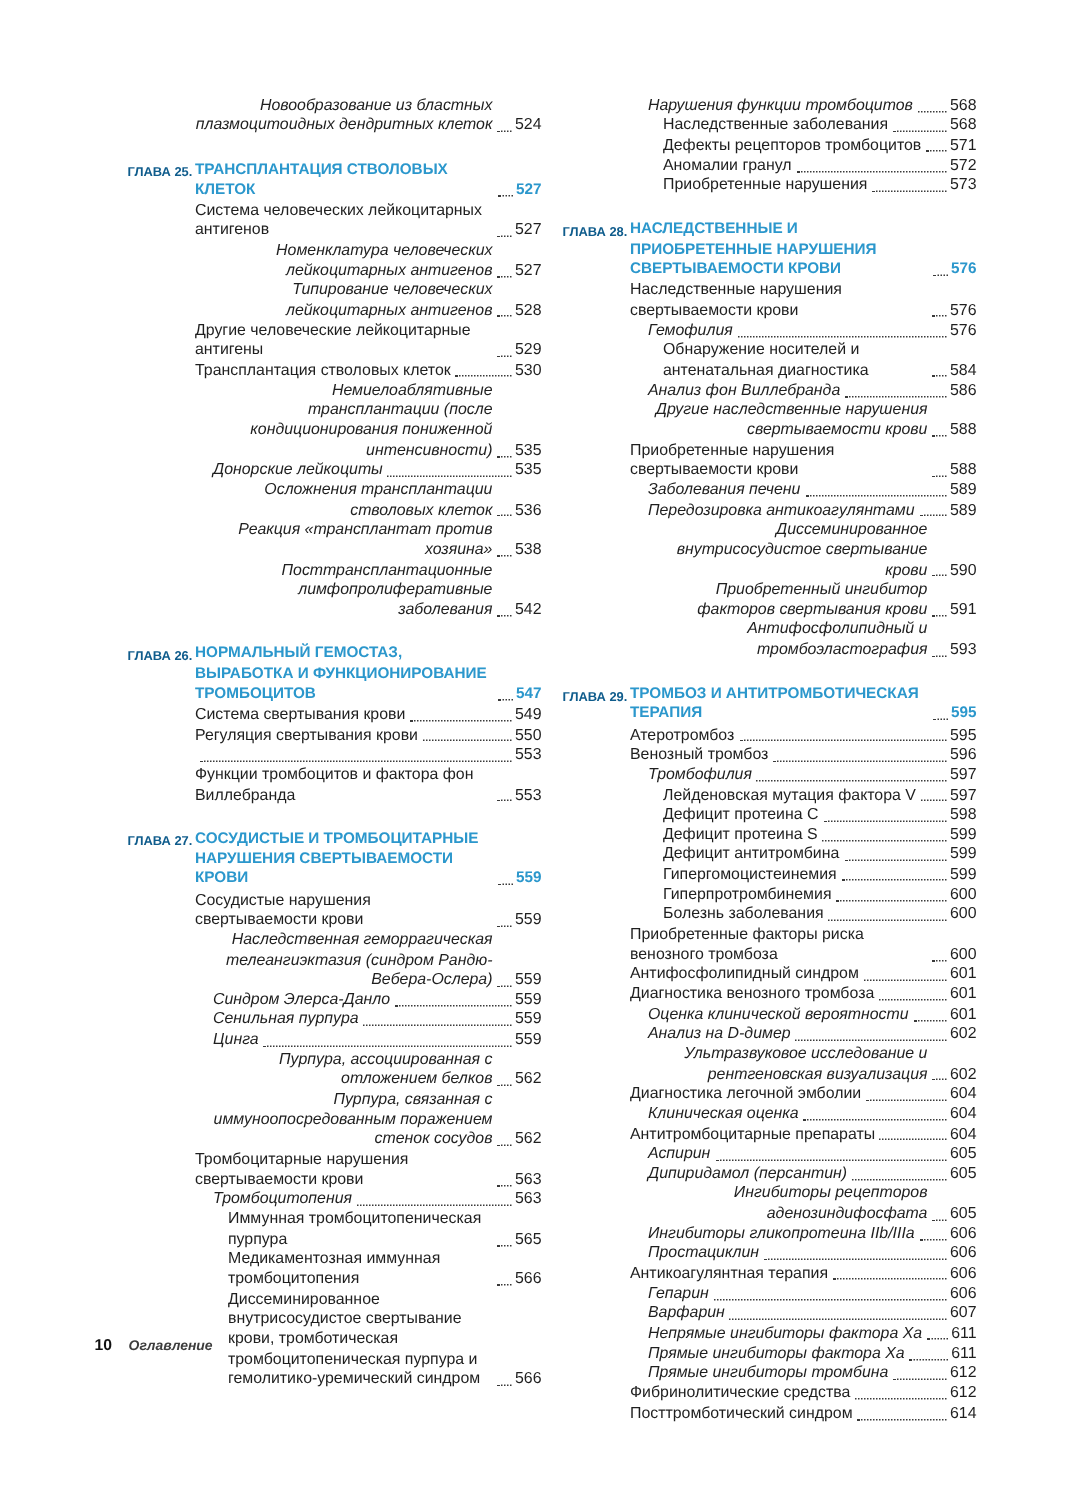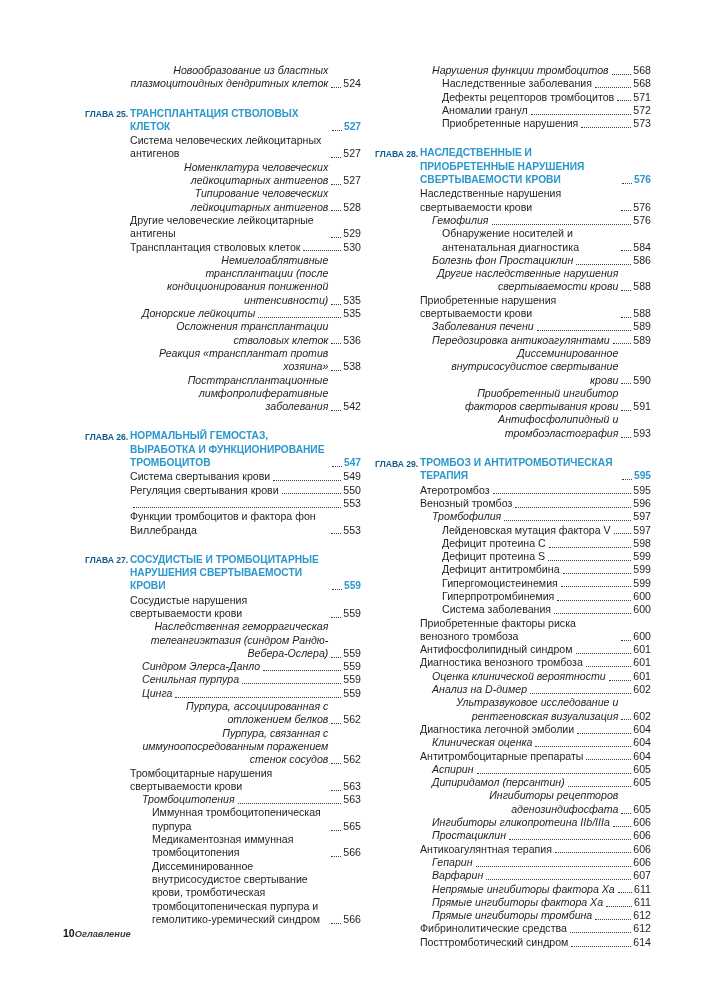--- a/index.html
+++ b/index.html
@@ -64,23 +64,24 @@
     flex: 0 0 45px;
     font-size: 8.6px;
     padding-top: 1.5px;
     color: var(--chapter-label-color, #0f5c8c);
   }
   .chapter .pg { color: var(--chapter-title-color, #2b97cc); }
 
   .footer {
     position: absolute;
     left: 63px;
-    top: 927px;
+    top: 891px;
     display: flex;
     align-items: baseline;
+    gap: 11px;
     justify-content: space-between;
   }
   .footer .num { font-size: 10.5px; font-weight: bold; color: #111; }
   .footer .lab { font-size: 9.3px; font-weight: bold; color: #3d3d3d; font-style: italic; }
 </style>
 </head>
 <body>
 
 <div class="page">
   <div class="columns">
@@ -279,21 +280,21 @@
           <span class="text">Гемофилия</span>
           <span class="leader"></span>
           <span class="pg">576</span>
         </div>
         <div class="row entry lvl3">
           <span class="text">Обнаружение носителей и антенатальная диагностика</span>
           <span class="leader"></span>
           <span class="pg">584</span>
         </div>
         <div class="row entry lvl2 it">
-          <span class="text">Болезнь фон Простациклин</span>
+          <span class="text">Анализ фон Виллебранда</span>
           <span class="leader"></span>
           <span class="pg">586</span>
         </div>
         <div class="row entry lvl2 it">
           <span class="text">Другие наследственные нарушения свертываемости крови</span>
           <span class="leader"></span>
           <span class="pg">588</span>
         </div>
         <div class="row entry lvl1">
           <span class="text">Приобретенные нарушения свертываемости крови</span>
@@ -370,21 +371,21 @@
           <span class="text">Гипергомоцистеинемия</span>
           <span class="leader"></span>
           <span class="pg">599</span>
         </div>
         <div class="row entry lvl3">
           <span class="text">Гиперпротромбинемия</span>
           <span class="leader"></span>
           <span class="pg">600</span>
         </div>
         <div class="row entry lvl3">
-          <span class="text">Система заболевания</span>
+          <span class="text">Болезнь заболевания</span>
           <span class="leader"></span>
           <span class="pg">600</span>
         </div>
         <div class="row entry lvl1">
           <span class="text">Приобретенные факторы риска венозного тромбоза</span>
           <span class="leader"></span>
           <span class="pg">600</span>
         </div>
         <div class="row entry lvl1">
           <span class="text">Антифосфолипидный синдром</span>

